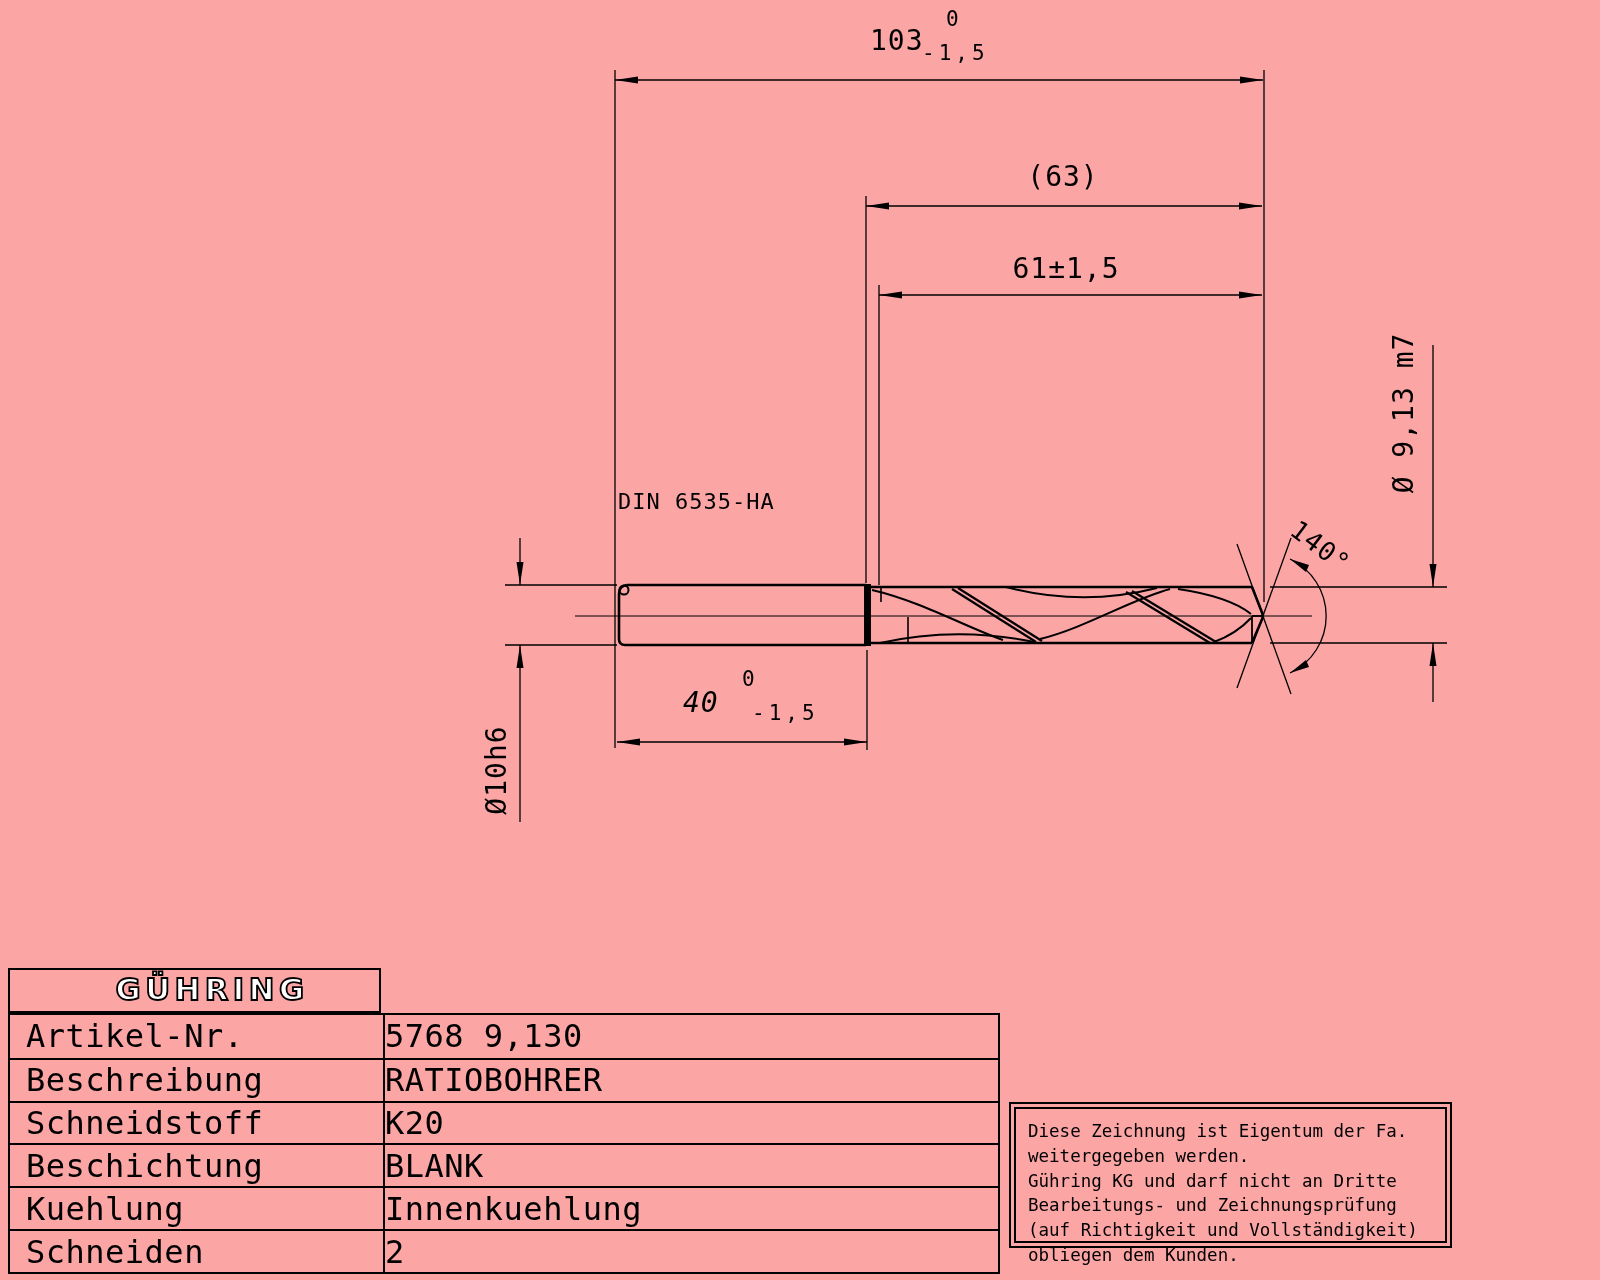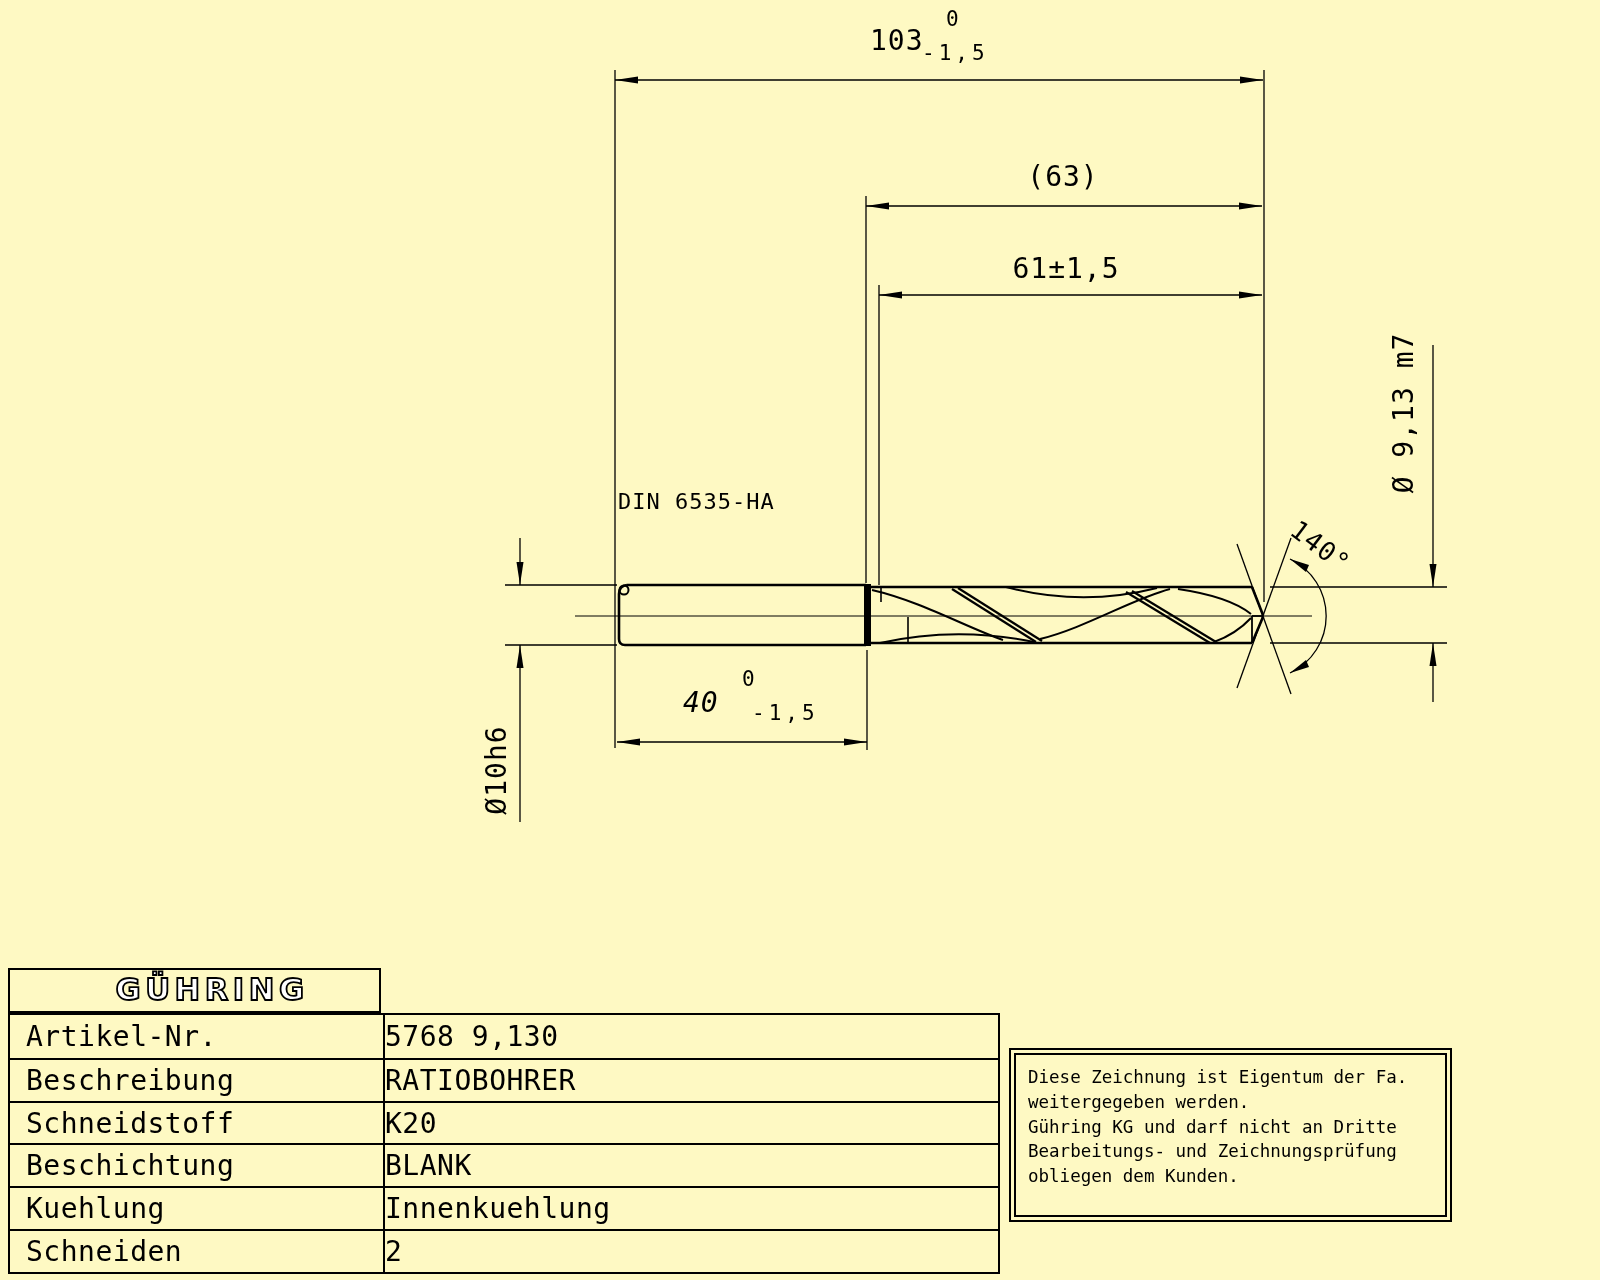--- a/index.html
+++ b/index.html
@@ -1,17 +1,17 @@
 <!DOCTYPE html>
 <html><head>
 <meta charset="utf-8">
 <style>
   html,body{margin:0;padding:0;background:#fff;}
   #stage{
-    position:relative;width:1600px;height:1280px;background:#fef9c3;
+    position:relative;width:1600px;height:1280px;background:#fca5a5;
     font-family:"DejaVu Sans Mono","Liberation Mono",monospace;color:#000;
     overflow:hidden;
   }
   #cad{position:absolute;left:0;top:0;}
   .txt{position:absolute;white-space:pre;line-height:1.05;}
   .dim{font-size:28px;letter-spacing:1px;}
   .tol{font-size:21px;letter-spacing:4px;}
   .ctr{text-align:center;}
   .rot{transform:translate(-50%,-50%) rotate(-90deg);transform-origin:center;}
   .rot140{transform:translate(-50%,-50%) rotate(37deg);transform-origin:center;}
@@ -23,30 +23,30 @@
     border:2px solid #000;box-sizing:border-box;
     display:flex;align-items:center;justify-content:center;padding-left:36px;
   }
   .tbl{
     position:absolute;left:8px;top:1013px;width:992px;height:261px;
     border:2px solid #000;box-sizing:border-box;
     display:grid;grid-template-columns:373px 1fr;grid-template-rows:repeat(6,1fr);
   }
   .tbl .cell{
     border-top:2px solid #000;box-sizing:border-box;
-    display:flex;align-items:center;font-size:28px;letter-spacing:0.5px;
+    display:flex;align-items:center;font-size:32px;letter-spacing:0.5px;
     overflow:hidden;
   }
   .tbl .cell.r0{border-top:none;}
   .tbl .lab{padding-left:16px;}
   .tbl .val{border-left:2px solid #000;}
 
   
   .notice{
-    position:absolute;left:1009px;top:1048px;width:443px;height:174px;
+    position:absolute;left:1009px;top:1102px;width:443px;height:146px;
     border:2px solid #000;box-sizing:border-box;
   }
   .notice-inner{
     position:absolute;left:3px;top:3px;right:3px;bottom:3px;
     border:2px solid #000;box-sizing:border-box;
     padding:10px 0 0 12px;
   }
   .notice-inner div{font-size:17.5px;line-height:24.8px;white-space:pre;}
 </style>
 </head>
@@ -176,17 +176,18 @@
     <div class="cell lab">Schneiden</div>
     <div class="cell val">2</div>
   </div>
 
   <div class="notice">
     <div class="notice-inner">
       <div>Diese Zeichnung ist Eigentum der Fa.</div>
       <div>weitergegeben werden.</div>
       <div>Gühring KG und darf nicht an Dritte</div>
       <div>Bearbeitungs- und Zeichnungsprüfung</div>
+      <div>(auf Richtigkeit und Vollständigkeit)</div>
       <div>obliegen dem Kunden.</div>
     </div>
   </div>
 
 </div>
 
 </body></html>

